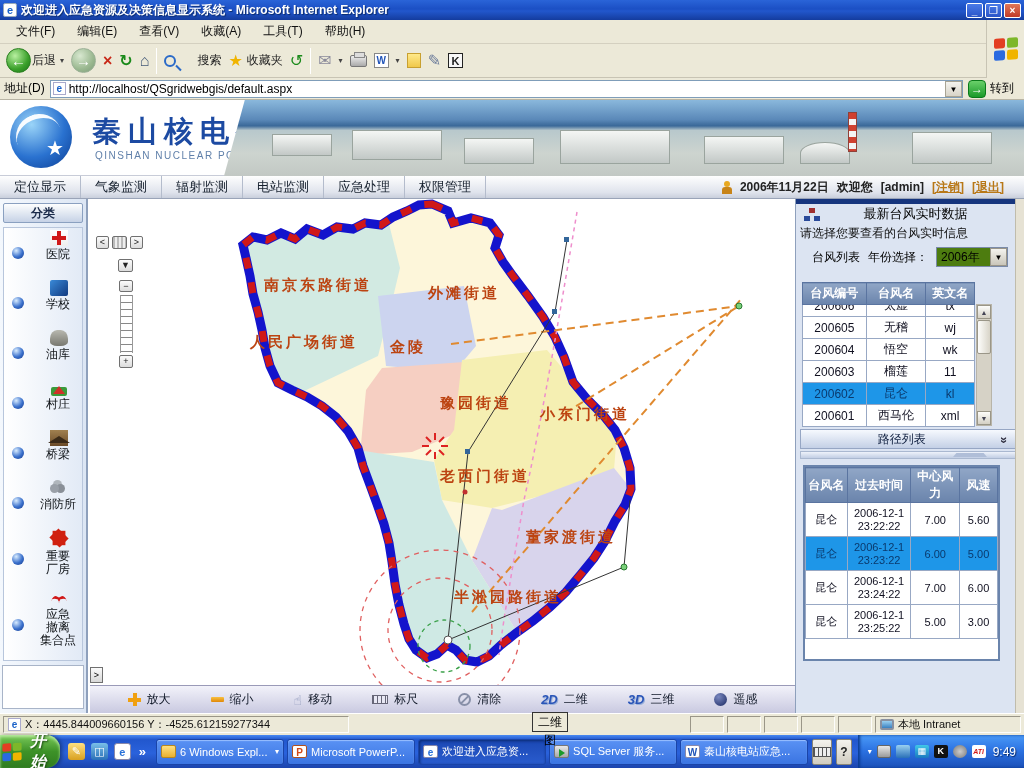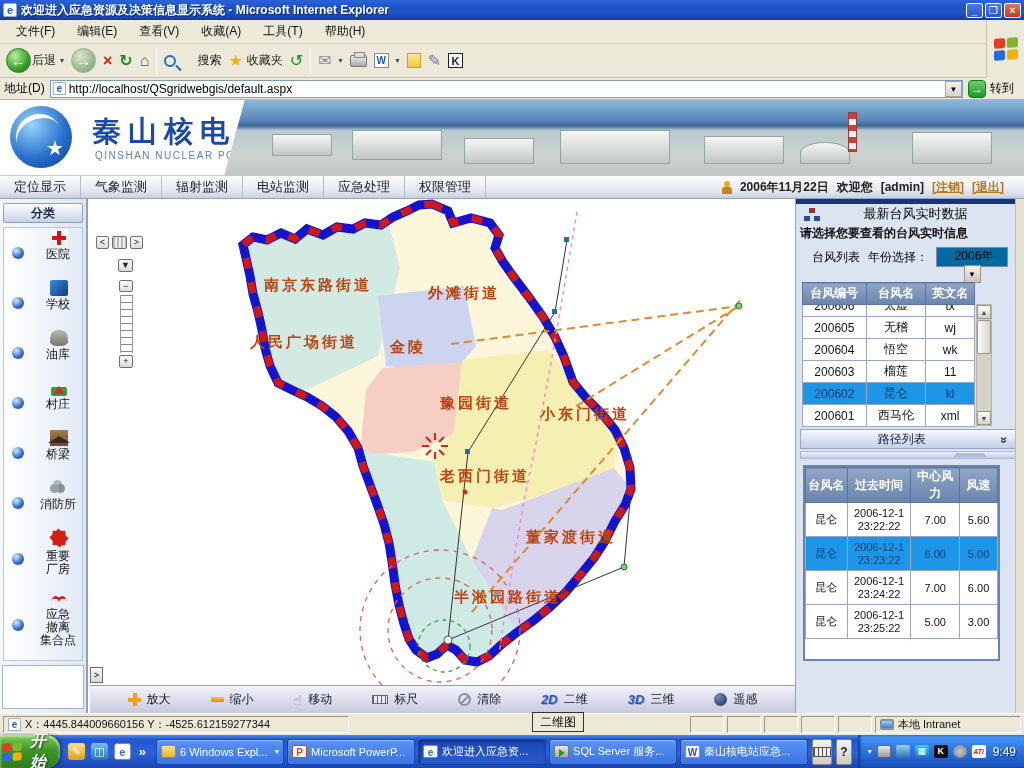--- a/index.html
+++ b/index.html
@@ -142,23 +142,23 @@
   .mt-globe { width:13px; height:13px; border-radius:50%; background:radial-gradient(circle at 35% 30%,#7a88c0,#1a2860); }
 
   
   .rpanel { position:absolute; left:795px; top:0; width:229px; height:514px; background:#dce4f2; border-left:1px solid #8ea0bc; }
   .rtopstrip { position:absolute; left:0; top:0; width:229px; height:5px; background:#16357e; }
   .rhdr { position:absolute; left:0; top:5px; width:229px; height:20px; display:flex; align-items:center; }
   .orgico { width:16px; height:13px; margin:0 6px 0 8px; position:relative; }
   .orgico::before{ content:""; position:absolute; left:5px; top:0; width:6px; height:5px; background:#a03030; }
   .orgico::after{ content:""; position:absolute; left:0; top:8px; width:6px; height:5px; background:#2a4a9a; box-shadow:10px 0 0 #2a4a9a; }
   .rtitle { flex:1; text-align:center; color:#000; font-size:13px; padding-right:20px; }
-  .rinstr { position:absolute; left:4px; top:26px; color:#101010; font-size:12px;font-weight:bold; }
+  .rinstr { position:absolute; left:4px; top:26px; color:#101010; font-size:12px; }
   .rctl { position:absolute; left:0; top:46px; width:229px; height:24px; display:flex; align-items:center; gap:8px; padding-left:16px; color:#000; }
-  .yearsel { width:72px; height:20px; background:#0369a1; border:1px solid #7a8aa8; display:flex; align-items:center;flex-direction:column; }
+  .yearsel { width:72px; height:20px; background:#4d7c0f; border:1px solid #7a8aa8; display:flex; align-items:center; }
   .yearsel .val { flex:1; padding-left:4px; }
   .selbtn { width:17px; height:18px; background:linear-gradient(#f4f3ee,#cac6ba); border:1px solid #9a968a; font-size:8px; text-align:center; line-height:17px; }
 
   table { border-collapse:collapse; }
   .ttable { background:#fff; }
   .ttable th { background:linear-gradient(#90a6c6,#6a84ac); color:#fff; font-weight:bold; font-size:12px;
     border:1px solid #5a74a0; height:22px; }
   .ttable td { border:1px solid #98a8c4; text-align:center; font-size:12px; color:#101020; height:22px; background:#fff; }
   .ttable tr.sel td { background:#1e96e8; color:#0a3a6e; }
   .t1wrap { position:absolute; left:6px; top:83px; width:173px; }
@@ -184,21 +184,21 @@
 
   
   .statusbar { position:absolute; left:0; top:713px; width:1024px; height:22px; background:#ece9d8; border-top:1px solid #fff;
     display:flex; align-items:center; padding:0 3px; gap:3px; }
   .pane { height:17px; border:1px solid; border-color:#9a9688 #fdfdfb #fdfdfb #9a9688; display:flex; align-items:center; padding:0 4px; gap:4px; }
   .pane.coords { flex:1; max-width:632px; color:#111; font-size:11px; }
   .pane.sm { width:34px; } .pane.zone { width:146px; font-size:11px; color:#111; margin-left:auto; }
   .spacer { flex:1; }
   .iepg { width:13px; height:13px; background:#fff; border:1px solid #aac; color:#1a62c8; font-weight:bold; font-size:10px; line-height:11px; text-align:center; }
   .compico { width:14px; height:11px; background:linear-gradient(#9ad0f0,#3a80c0); border:2px solid #8890a0; border-radius:2px; }
-  .modebox { position:absolute; left:532px; top:712px; width:52px; height:20px; background:#ece9d8; border:1px solid #333;
+  .modebox { position:absolute; left:532px; top:712px; width:36px; height:20px; background:#ece9d8; border:1px solid #333;
     text-align:center; line-height:18px; font-size:12px; color:#000; z-index:9; }
 
   
   .taskbar { position:absolute; left:0; top:735px; width:1024px; height:33px;
     background:linear-gradient(180deg,#4a8af2 0%,#2257cd 14%,#2a62dc 55%,#1b44ad 100%); display:flex; align-items:center; }
   .startbtn { height:33px; width:97px; border-radius:0 14px 14px 0;
     background:linear-gradient(180deg,#7aca5a 0%,#3d9228 50%,#2f7c20 100%); box-shadow:inset 0 2px 3px #b8e8a0, 2px 0 4px rgba(0,0,0,.4);
     display:flex; align-items:center; justify-content:center; gap:6px; color:#fff; font-size:16px; font-weight:bold; font-style:italic; text-shadow:1px 1px 2px #1a4a10; }
   .startbtn .flag { transform:skewY(-4deg) scale(.8); }
   .ql { display:flex; align-items:center; gap:6px; padding:0 8px; }

